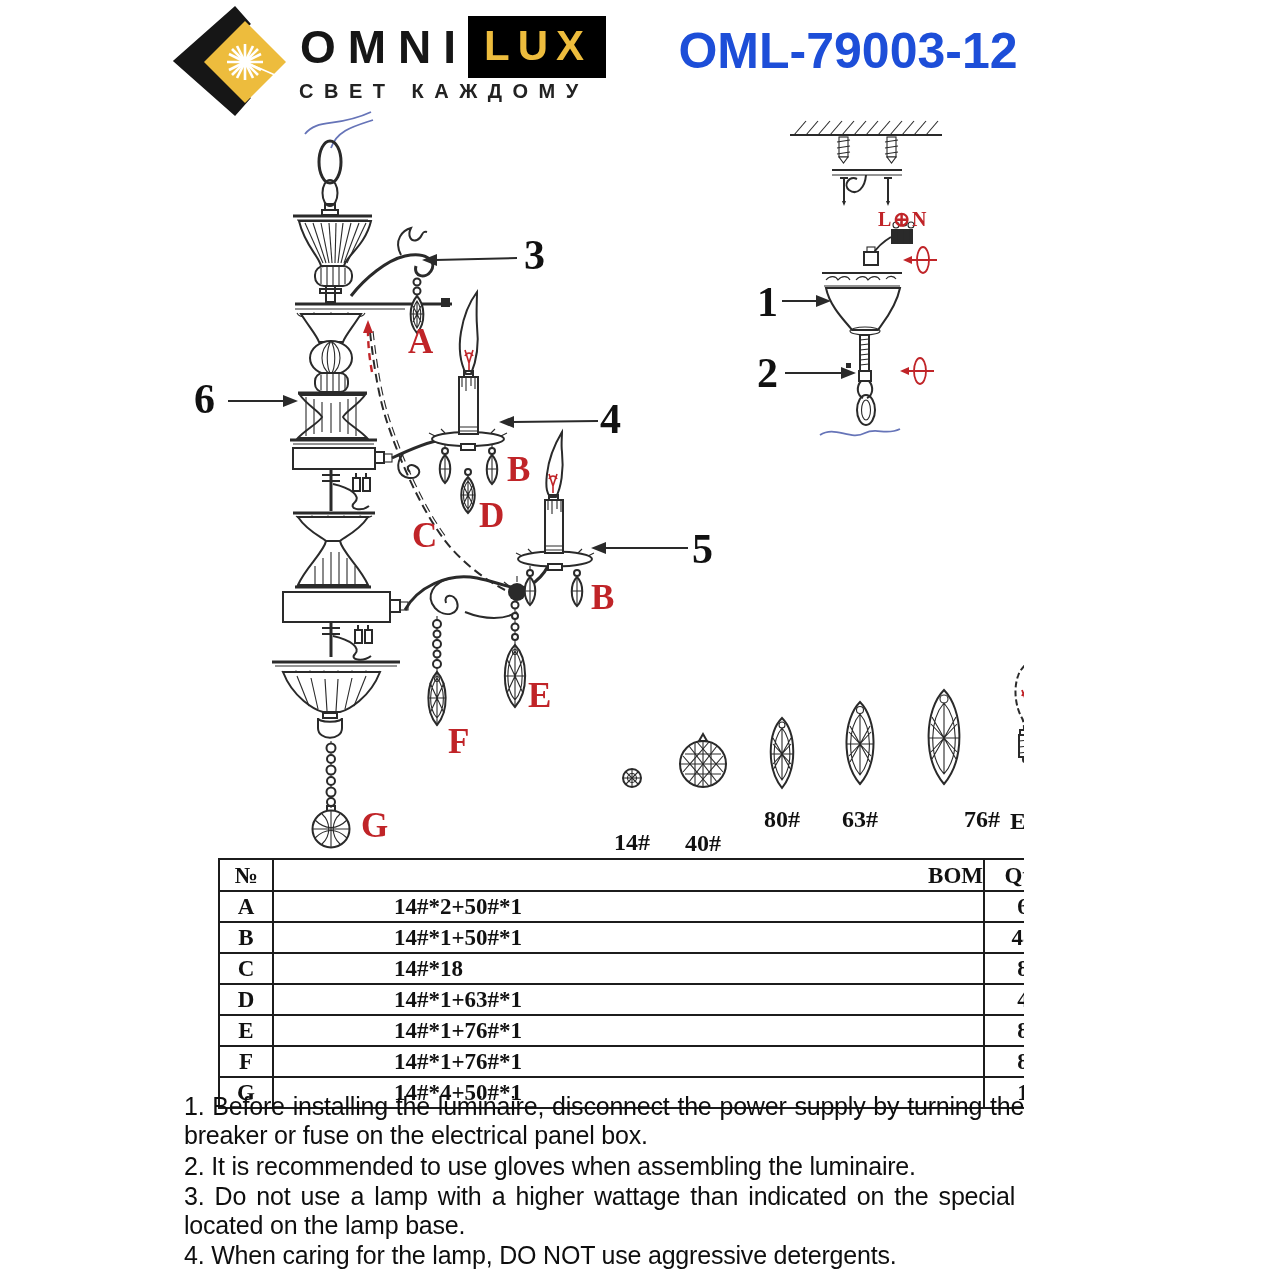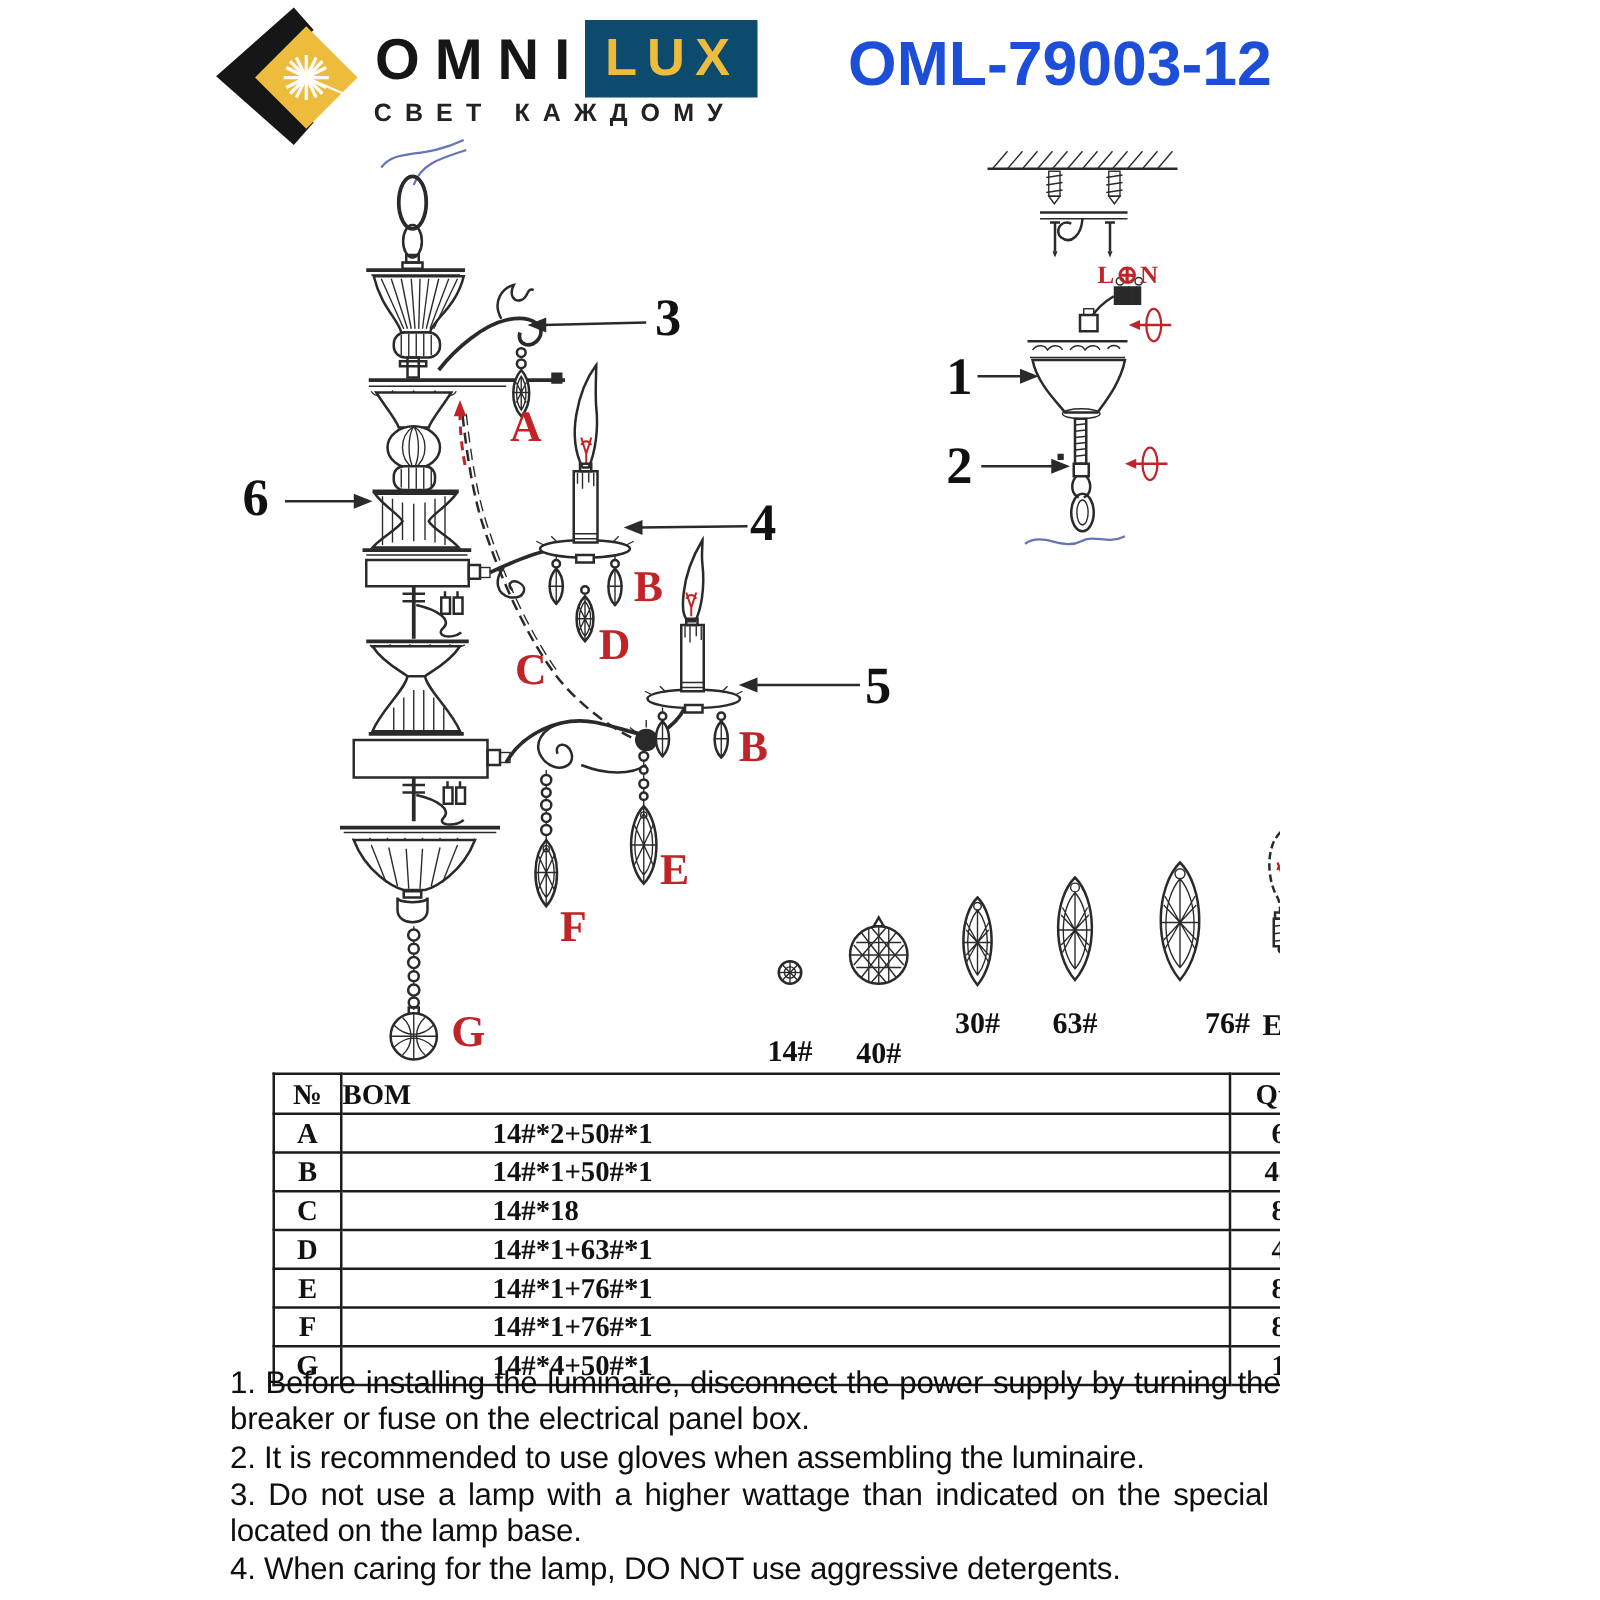--- a/index.html
+++ b/index.html
@@ -2,42 +2,42 @@
 <html><head>
 <meta charset="utf-8">
 <style>
   html,body{margin:0;padding:0;background:#ffffff;}
   .page{position:relative;width:1024px;height:1280px;background:#fff;overflow:hidden;
         font-family:"Liberation Serif",serif;color:#1c1c1c;}
   svg{position:absolute;overflow:visible;}
   
   .brand-word1{position:absolute;left:300px;top:20px;font-family:"Liberation Sans",sans-serif;
     font-size:46px;font-weight:bold;letter-spacing:12px;color:#161616;}
-  .brand-word2{position:absolute;left:468px;top:16px;background:#0c4a6e;color:#EDBC3D;
+  .brand-word2{position:absolute;left:468px;top:16px;background:#000000;color:#EDBC3D;
     font-family:"Liberation Sans",sans-serif;font-size:42px;font-weight:bold;letter-spacing:8px;
     padding:6px 14px 8px 16px;}
   .brand-tagline{position:absolute;left:299px;top:80px;font-family:"Liberation Sans",sans-serif;
     font-size:20px;font-weight:600;letter-spacing:10.5px;color:#222;white-space:nowrap;}
   .model{position:absolute;left:628px;top:22px;width:440px;text-align:center;
     font-family:"Liberation Sans",sans-serif;font-size:50px;font-weight:bold;color:#1d4ed8;letter-spacing:0px;}
   
   .num{position:absolute;font-size:42px;font-weight:bold;color:#111;line-height:1;}
   .part{position:absolute;font-size:35px;font-weight:bold;color:#C02428;line-height:1;}
   .ln-label{position:absolute;left:878px;top:207px;font-size:20px;font-weight:bold;color:#C02428;
     letter-spacing:2px;font-family:"Liberation Serif",serif;}
   
   .cl{position:absolute;width:84px;text-align:center;font-size:24px;font-weight:bold;color:#111;}
   
   table.bom{position:absolute;left:218px;top:858px;width:845px;border-collapse:collapse;
     table-layout:fixed;font-size:23px;font-weight:bold;color:#111;}
   table.bom td,table.bom th{border:2px solid #1c1c1c;padding:0;height:29px;line-height:1;}
   table.bom th{height:30px;}
   .col-no{width:52px;text-align:center;}
   .col-bom{text-align:left;padding-left:120px !important;}
-  .col-bom-h{text-align:left;}
+  .col-bom-h{text-align:right;}
   .col-qty{width:76px;text-align:center;}
   
   .instructions{position:absolute;left:184px;top:1092px;width:912px;
     font-family:"Liberation Sans",sans-serif;font-size:25px;color:#0e0e0e;line-height:1.17;
     text-align:justify;letter-spacing:-0.2px;}
   .instructions p{margin:0 0 1px 0;}
   .k{stroke:#2a2a2a;fill:none;stroke-width:2;}
   .kf{stroke:#2a2a2a;fill:#ffffff;stroke-width:2;}
   .thin{stroke-width:1.1;}
   .thick{stroke-width:3;}
@@ -472,21 +472,21 @@
       <rect class="kf" x="15" y="87" width="18" height="22"></rect>
       <g class="k thin">
           <line x1="15" y1="93" x2="33" y2="91"></line>
           <line x1="15" y1="99" x2="33" y2="97"></line>
           <line x1="15" y1="105" x2="33" y2="103"></line>
         </g>
       <rect class="k" x="19" y="109" width="10" height="5" rx="2" fill="#fff"></rect>
     </svg>
     <div class="cl" style="left:590px;top:806px;margin-top:23px;">14#</div>
     <div class="cl" style="left:661px;top:830px;">40#</div>
-    <div class="cl" style="left:740px;top:806px;">30#</div>
+    <div class="cl" style="left:740px;top:806px;">80#</div>
     <div class="cl" style="left:818px;top:806px;">63#</div>
     <div class="cl" style="left:940px;top:806px;">76#</div>
     <div class="cl" style="left:988px;top:808px;">E14</div>
   </div>
 
   <table class="bom">
     <tbody>
         <tr>
       <th class="col-no">№</th>
       <th class="col-bom-h">BOM</th>

